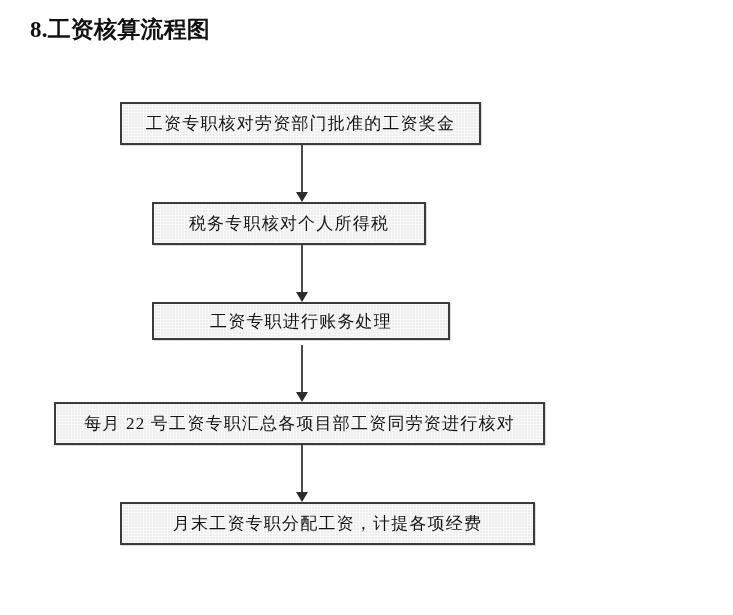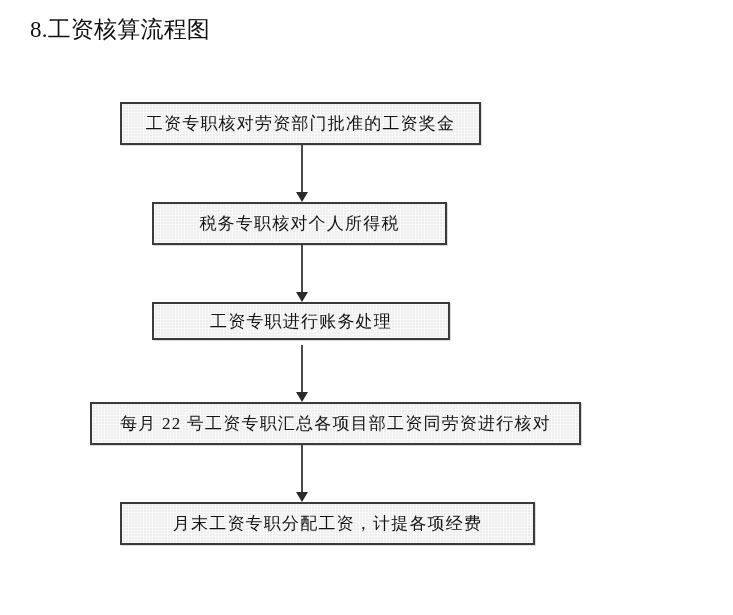--- a/index.html
+++ b/index.html
@@ -23,21 +23,21 @@
     width: 733px;
     height: 615px;
     background: #ffffff;
   }
 
   .doc-title {
     position: absolute;
     left: 30px;
     top: 16px;
     font-size: 23px;
-    font-weight: normal;
+    font-weight: bold;
     letter-spacing: 0.2px;
     color: #111111;
     white-space: nowrap;
     line-height: 28px;
   }
 
   .flow-node {
     position: absolute;
     box-sizing: border-box;
     background-color: #eeeeee;
@@ -50,23 +50,23 @@
     justify-content: center;
     color: #141414;
     font-size: 17px;
     letter-spacing: 1.2px;
     white-space: nowrap;
     box-shadow: 1px 1px 0 rgba(150,150,150,0.35);
   }
 
   
   .node-1 { left: 120px; top: 102px; width: 361px; height: 43px; }
-  .node-2 { left: 152px; top: 202px; width: 295px; height: 43px; }
+  .node-2 { left: 152px; top: 202px; width: 274px; height: 43px; }
   .node-3 { left: 152px; top: 302px; width: 298px; height: 38px; }
-  .node-4 { left: 54px;  top: 402px; width: 491px; height: 43px; margin-left: 36px; }
+  .node-4 { left: 54px;  top: 402px; width: 491px; height: 43px; }
   .node-5 { left: 120px; top: 502px; width: 415px; height: 43px; }
 
   .connector {
     position: absolute;
     width: 14px;
   }
   .connector .stem {
     position: absolute;
     left: 6px;
     top: 0;

